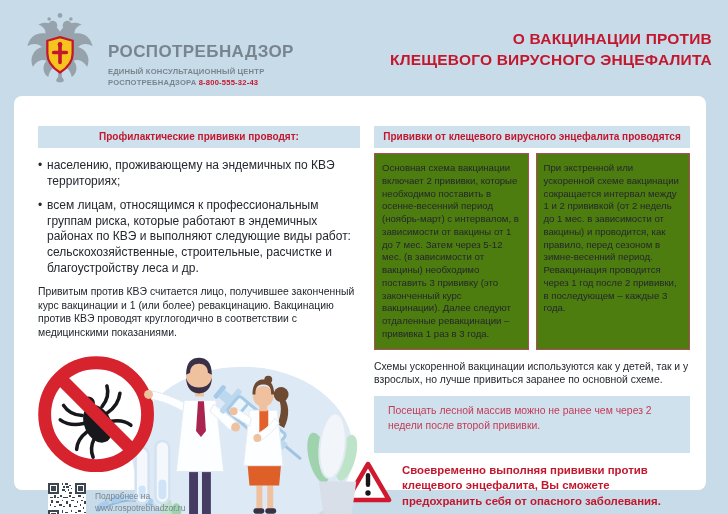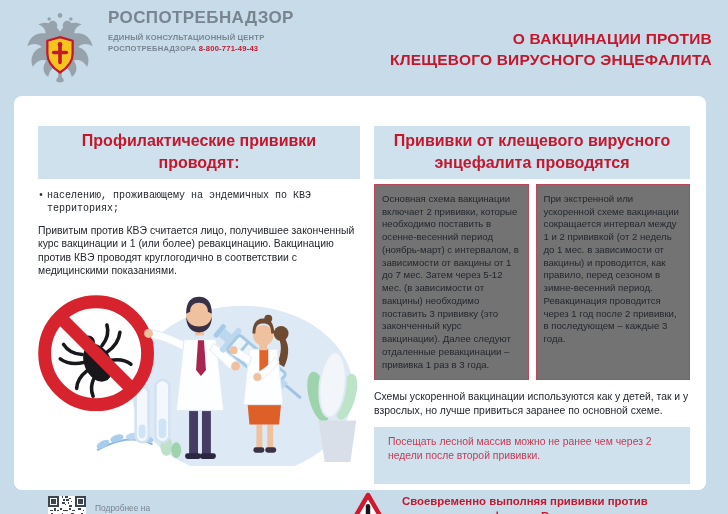--- a/index.html
+++ b/index.html
@@ -10,50 +10,50 @@
   *{box-sizing:border-box; margin:0; padding:0;}
   html,body{width:728px; height:514px;}
   body{
     background:var(--page-bg);
     font-family:"Liberation Sans", sans-serif;
     color:var(--body-text);
     position:relative; overflow:hidden;
   }
   
   .header{height:96px; display:flex; align-items:center; padding:0 16px 0 22px;}
-  .brand{display:flex; align-items:flex-start; gap:10px; width:272px; flex:none;}
+  .brand{display:flex; align-items:flex-end; gap:10px; width:272px; flex:none;}
   .brand-text .org{font-size:17px; color:var(--gray-text); letter-spacing:.4px; font-weight:bold; margin-bottom:4px;}
   .brand-text .sub{font-size:7.6px; font-weight:bold; color:var(--gray-text); line-height:1.45; letter-spacing:.2px;}
   .brand-text .phone{color:var(--accent-red);}
   .main-title{flex:1; text-align:right; color:var(--accent-red); font-weight:bold;
     font-size:15.5px; line-height:1.35; letter-spacing:.2px; padding-top:4px;}
   
   .panel{
     position:absolute; left:14px; right:22px; top:96px; bottom:24px;
     background:var(--panel-bg); border-radius:8px;
     padding:16px 16px 14px 24px;
   }
   .columns{display:flex; gap:14px; margin-top:14px;}
   .col-left{width:322px; flex:none; position:relative;}
   .col-right{flex:1; min-width:0;}
   .banner{
     background:var(--banner-bg); color:var(--accent-red); font-weight:bold;
-    text-align:center; font-size:16px; line-height:1.4; padding:4px 6px;
+    text-align:center; font-size:10px; line-height:1.4; padding:4px 6px;
   }
   .banner .line{display:block;}
   
   .bullets{list-style:none; margin-top:10px;}
-  .bullets li{font-size:10px; line-height:1.3; margin-bottom:9px; position:relative; padding-left:9px;font-family:Liberation Mono, monospace;}
+  .bullets li{font-size:12px; line-height:1.3; margin-bottom:9px; position:relative; padding-left:9px;}
   .bullets li::before{content:"•"; position:absolute; left:0; top:0;}
   .para{font-size:10.4px; line-height:1.3; margin-top:8px;}
   .illustration{margin-top:2px; display:block;}
   
   .boxes{display:flex; gap:7px; margin-top:5px;}
   .scheme-box{
-    flex:1; border:1.5px solid var(--box-border); background:#737373;
+    flex:1; border:1.5px solid var(--box-border); background:#4d7c0f;
     padding:8px 7px; font-size:9.6px; line-height:1.33; min-height:172px;
   }
   .note{font-size:10.4px; line-height:1.32; margin-top:10px;}
   .highlight{
     background:var(--banner-bg); color:var(--highlight-red);
     font-size:10.4px; line-height:1.4; padding:8px 12px 20px 14px; margin-top:9px;
   }
   .warning{display:flex; align-items:flex-start; gap:10px; margin-top:7px; margin-left:-30px;}
   .warning-text{color:var(--accent-red); font-weight:bold; font-size:11.4px; line-height:1.35; padding-top:3px; max-width:268px;}
   
@@ -78,37 +78,38 @@
       <path d="M42 30 L56 34 V48 C56 58 50 64 42 69 C34 64 28 58 28 48 V34 Z" fill="#f6c41d" stroke="#c3172e" stroke-width="2.5"></path>
       <rect x="40" y="38" width="4" height="22" rx="2" fill="#c3172e"></rect>
       <rect x="33" y="45" width="18" height="4" rx="2" fill="#c3172e"></rect>
       <circle cx="42" cy="38" r="2.6" fill="#c3172e"></circle>
     </svg>
     <div class="brand-text">
       <div class="org">РОСПОТРЕБНАДЗОР</div>
       <div class="sub">
         <span>ЕДИНЫЙ КОНСУЛЬТАЦИОННЫЙ ЦЕНТР</span><br>
         <span>РОСПОТРЕБНАДЗОРА</span>
-        <span class="phone">8-800-771-49-43</span>
+        <span class="phone">8-800-555-32-43</span>
       </div>
     </div>
   </div>
   <div class="main-title">
     <span class="line">О ВАКЦИНАЦИИ ПРОТИВ</span><br>
     <span class="line">КЛЕЩЕВОГО ВИРУСНОГО ЭНЦЕФАЛИТА</span>
   </div>
 </div>
 
 <div class="panel">
   <div class="columns">
 
     <div class="col-left">
       <div class="banner">Профилактические прививки проводят:</div>
       <ul class="bullets">
         <li>населению, проживающему на эндемичных по КВЭ территориях;</li>
+        <li>всем лицам, относящимся к профессиональным группам риска, которые работают в эндемичных районах по КВЭ и выполняют следующие виды работ: сельскохозяйственные, строительные, расчистке и благоустройству леса и др.</li>
       </ul>
       <p class="para">Привитым против КВЭ считается лицо, получившее законченный курс вакцинации и 1 (или более) ревакцинацию. Вакцинацию против КВЭ проводят круглогодично в соответствии с медицинскими показаниями.</p>
 
       <svg class="illustration" width="322" height="186" viewBox="0 0 322 188" aria-hidden="true">
         <ellipse cx="205" cy="112" rx="112" ry="86" fill="#dde9f5"></ellipse>
 
         <g>
           <ellipse cx="282" cy="118" rx="10" ry="26" fill="#9ed3ae" transform="rotate(-14 282 118)"></ellipse>
           <ellipse cx="310" cy="118" rx="9" ry="24" fill="#bde4c8" transform="rotate(16 310 118)"></ellipse>
           <ellipse cx="296" cy="106" rx="13" ry="33" fill="#f2f6fb" stroke="#e1e9f2" stroke-width="2" transform="rotate(6 296 106)"></ellipse>

